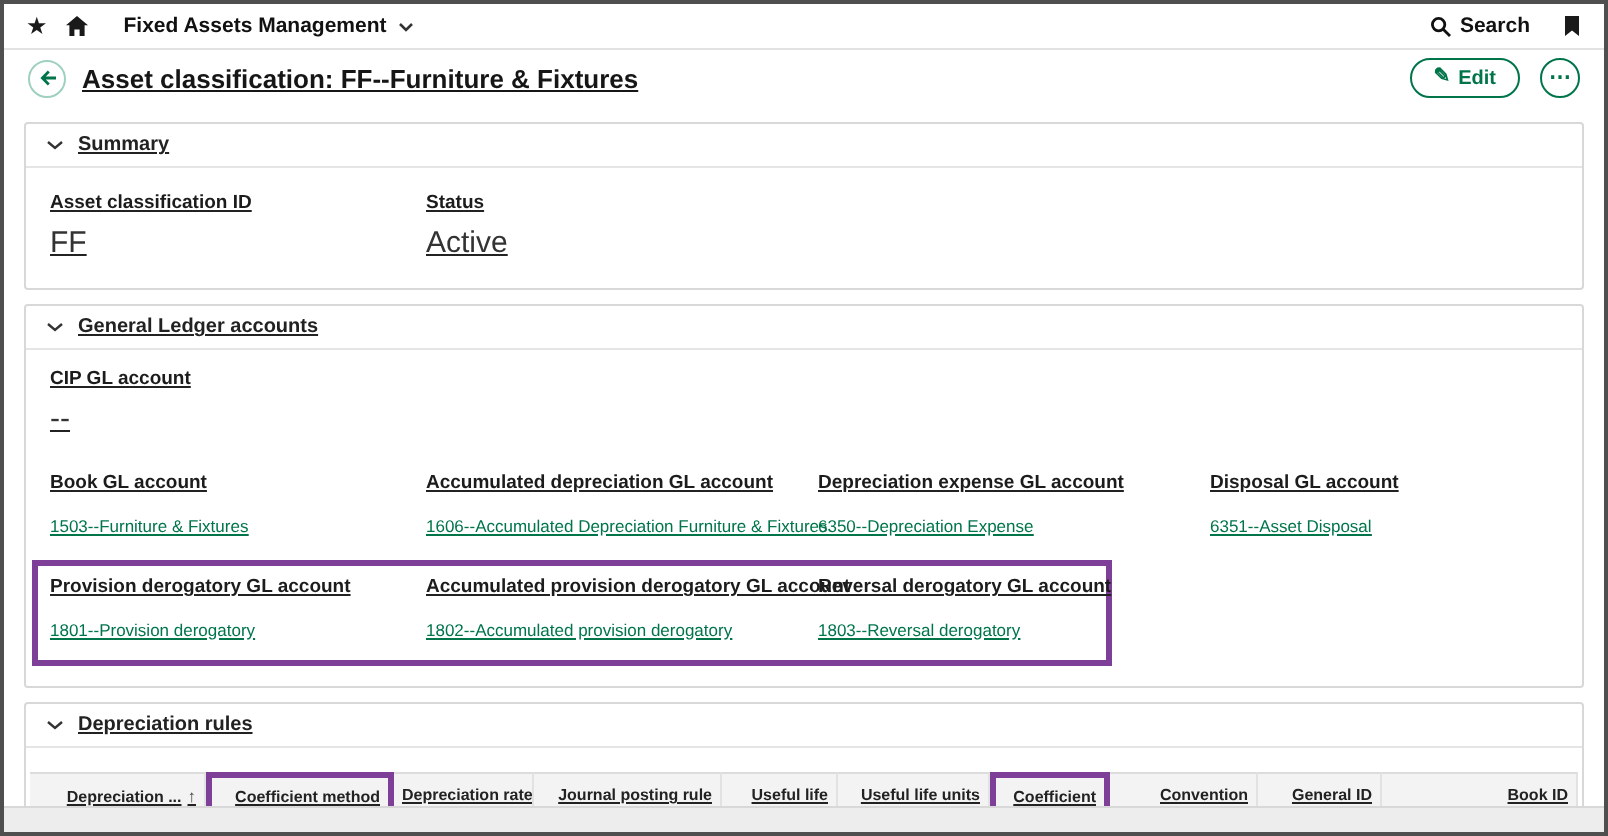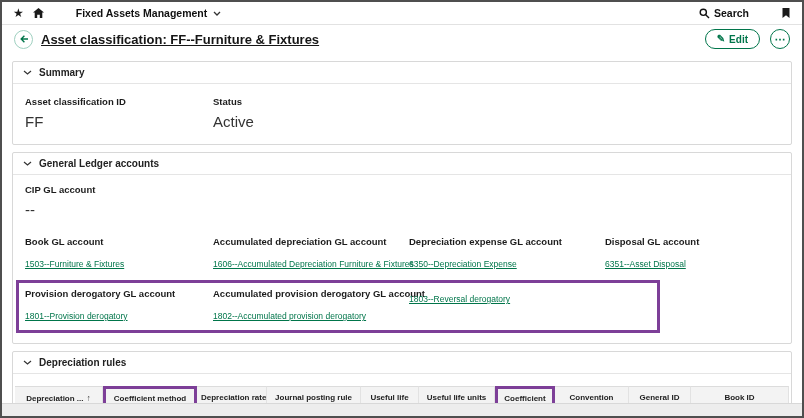--- a/index.html
+++ b/index.html
@@ -22,23 +22,23 @@
     height: 23px;
     display: flex; align-items: center;
     padding: 0 11px;
     gap: 8px;
     border-bottom: 1px solid #e2e2e2;
     background: #fff;
   }
   .tb-icon { display: flex; align-items: center; cursor: pointer; }
   .star-glyph { font-size: 12px; line-height: 1; color: #1a1a1a; }
   .app-switcher { display: flex; align-items: center; gap: 6px; margin-left: 9px; cursor: pointer; }
-  .app-name { font-size: 10.5px; font-weight: 700; color: #111; margin-left: 14px; }
+  .app-name { font-size: 10.5px; font-weight: 700; color: #111; }
   .spacer { flex: 1; }
-  .search-btn { display: flex; align-items: center; gap: 4px; margin-right: 24px; cursor: pointer; }
+  .search-btn { display: flex; align-items: center; gap: 4px; margin-right: 8px; cursor: pointer; }
   .search-label { font-size: 10.5px; font-weight: 700; color: #111; }
 
   
   .pagehead { padding: 3px 12px 5px; background: #fff; }
   .crumb-row { margin-left: 28px; height: 13px; }
   .breadcrumb {
     font-size: 9px; font-weight: 700;
     color: #00754a; text-decoration: underline; cursor: pointer;
   }
   .title-row { display: flex; align-items: center; gap: 8px; margin-top: 1px; }
@@ -63,21 +63,21 @@
     border: 1.5px solid #00754a; background: #fff; color: #00754a;
     font-size: 11px; font-weight: 700; line-height: 1;
     display: flex; align-items: center; justify-content: center;
     cursor: pointer; margin-left: 2px;
   }
 
   
   .content { padding: 0 10px; }
   .card {
     border: 1px solid #d8d8d8; border-radius: 2px;
-    background: #fff; margin-top: 7px;
+    background: #fff; margin-top: 7px; text-decoration: underline;
   }
   .card-head {
     display: flex; align-items: center; gap: 7px;
     padding: 5px 10px;
     border-bottom: 1px solid #e5e5e5;
     cursor: pointer;
   }
   .card-title { font-size: 10px; font-weight: 700; color: #222; }
 
   .fields { display: grid; grid-template-columns: 188px 196px 196px 1fr; }
@@ -89,33 +89,33 @@
     white-space: nowrap; cursor: pointer;
   }
 
   .summary-body { padding: 12px 12px 14px; }
 
   .gl-body { padding: 9px 12px 10px; }
   .cip-field { margin-bottom: 18px; }
   .gl-row1 { margin-bottom: 9px; }
   .purple-box {
     border: 3px solid #7d3f98;
-    width: 644px;
+    width: 540px;
     margin-left: -9px;
     padding: 5px 6px 7px 6px;
   }
 
   .dep-body { padding: 10px 2px 8px; }
   table {
     width: 100%; table-layout: fixed;
     border-collapse: separate; border-spacing: 0;
     margin-top: 2px;
   }
   th {
-    background: #f3f3f3; text-align: center;
+    background: #f3f3f3; text-align: right;
     font-size: 8px; font-weight: 700; color: #222;
     padding: 5px 4px;
     border-top: 1px solid #dcdcdc;
     border-bottom: 1px solid #cfcfcf;
     border-right: 1px solid #e2e2e2;
     white-space: nowrap; overflow: hidden;
     cursor: pointer;
   }
   td {
     font-size: 8.5px; color: #222;
@@ -253,20 +253,21 @@
           <div class="fields3">
             <div class="field">
               <div class="label">Provision derogatory GL account</div>
               <a class="gl-link">1801--Provision derogatory</a>
             </div>
             <div class="field">
               <div class="label">Accumulated provision derogatory GL account</div>
               <a class="gl-link">1802--Accumulated provision derogatory</a>
             </div>
             <div class="field">
+              <div class="label">Reversal derogatory GL account</div>
               <a class="gl-link">1803--Reversal derogatory</a>
             </div>
           </div>
         </div>
       </div>
     </div>
 
     <div class="card">
       <div class="card-head">
         <span style="display:flex;">

